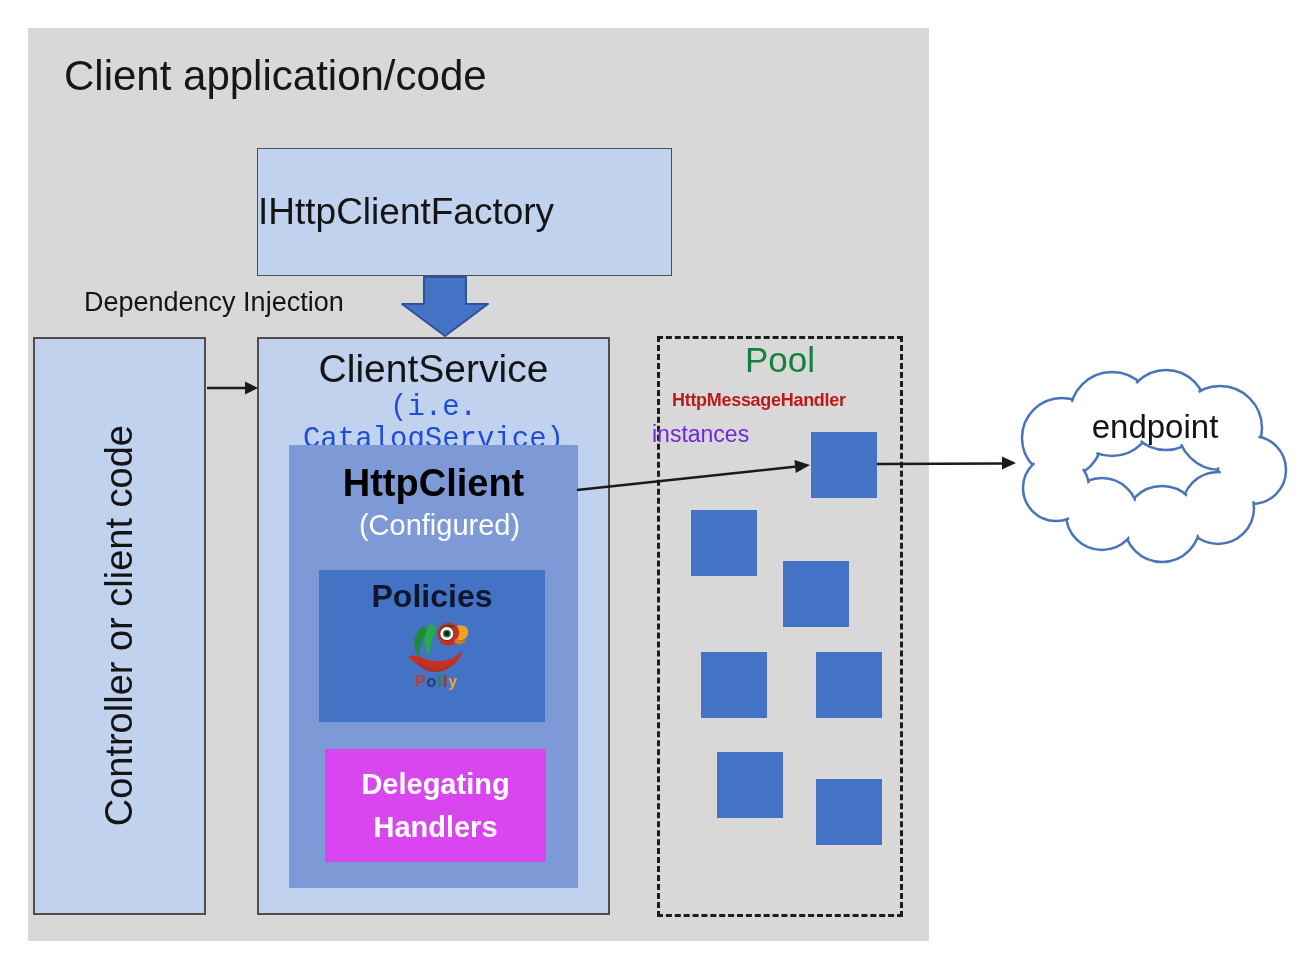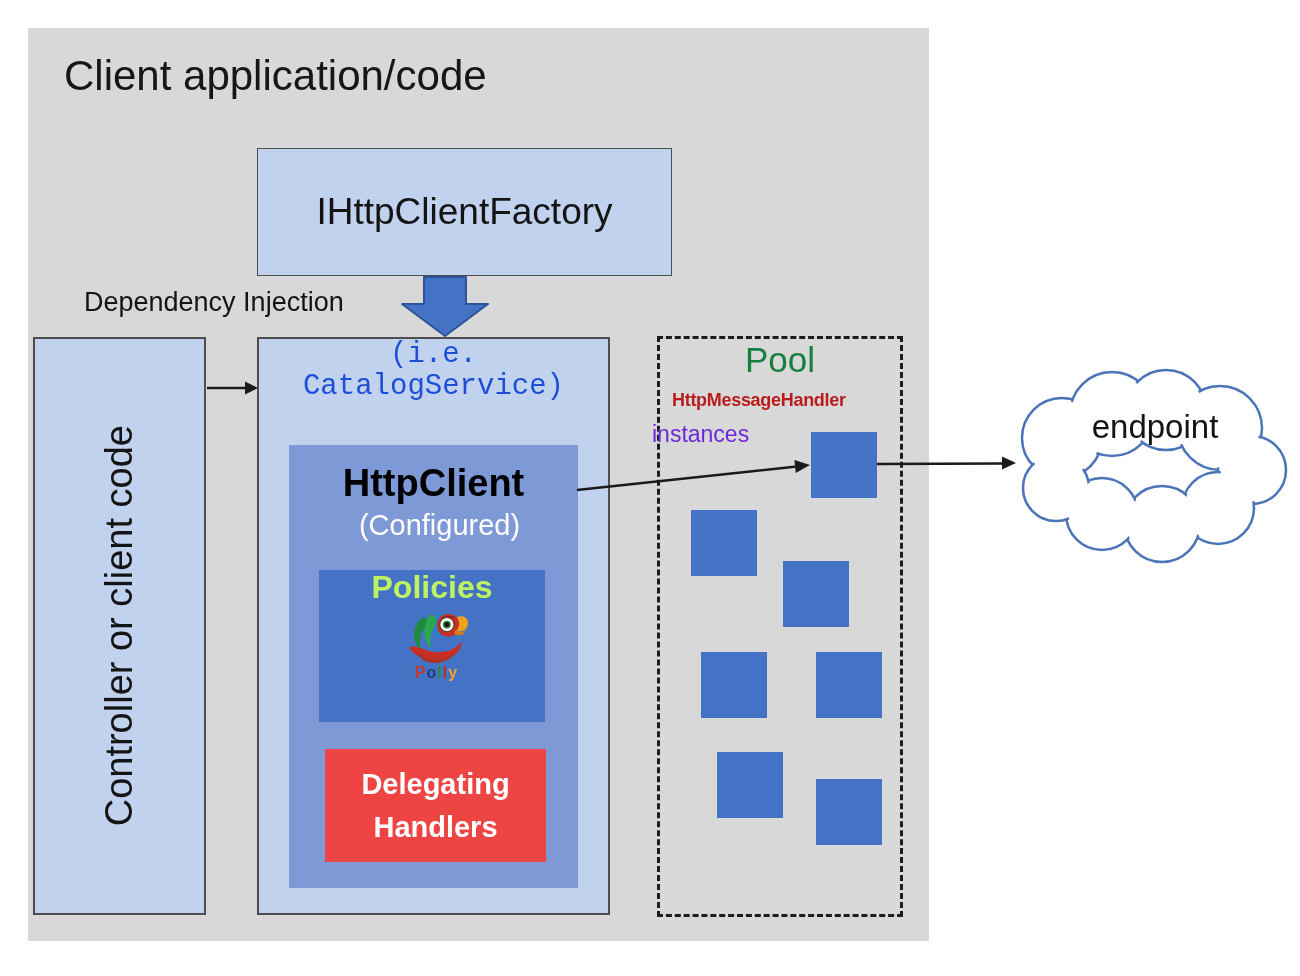--- a/index.html
+++ b/index.html
@@ -7,39 +7,39 @@
     width:1300px;height:976px;position:relative;background:#ffffff;
     font-family:"Liberation Sans",sans-serif;overflow:hidden;color:#111;
   }
   .abs{position:absolute;}
   
   .stage{left:28px;top:28px;width:901px;height:913px;background:#d8d8d8;}
   .main-title{left:64px;top:52px;font-size:42px;color:#161616;letter-spacing:0;}
   
   .light-box{background:#c1d2ee;border:2px solid #4e4e52;box-sizing:border-box;}
   .factory-box{left:257px;top:148px;width:415px;height:128px;border-width:1.5px;
-    display:flex;align-items:center;justify-content:center;}
+    display:flex;align-items:center;}
   .factory-box .lbl{font-size:37px;color:#141414;}
   .di-label{left:84px;top:287px;width:312px;font-size:27px;color:#141414;text-align:left;}
   .controller-box{left:33px;top:337px;width:173px;height:578px;
     display:flex;align-items:center;justify-content:center;}
   .vtext{writing-mode:vertical-rl;transform:rotate(180deg);font-size:38px;color:#141414;white-space:nowrap;}
   .service-box{left:257px;top:337px;width:353px;height:578px;text-align:center;}
   .service-title{margin-top:8px;font-size:39px;color:#141414;line-height:1.15;}
   .service-subtitle{font-size:29px;color:#1d4ed8;line-height:1.1;font-family:Liberation Mono, monospace;}
   .httpclient-box{left:30px;top:106px;width:289px;height:443px;background:#7d99d6;
     position:absolute;text-align:center;}
   .httpclient-title{margin-top:16px;font-size:38px;font-weight:bold;color:#000000;line-height:1.2;}
   .httpclient-subtitle{font-size:29px;color:#ffffff;line-height:1.3;margin-left:12px;}
   .policies-box{left:30px;top:125px;width:226px;height:152px;background:#4473c5;
     position:absolute;text-align:center;}
-  .policies-label{font-size:32px;font-weight:bold;color:#bef264;line-height:1.1;}
+  .policies-label{margin-top:9px;font-size:32px;font-weight:bold;color:#0f172a;line-height:1.1;}
   .polly{display:flex;flex-direction:column;align-items:center;margin-top:2px;padding-left:9px;}
   .polly-word{font-size:16px;font-weight:bold;line-height:1;letter-spacing:1px;margin-top:-4px;}
-  .delegating-box{left:36px;top:304px;width:221px;height:113px;background:#ef4444;
+  .delegating-box{left:36px;top:304px;width:221px;height:113px;background:#d946ef;
     position:absolute;display:flex;align-items:center;justify-content:center;}
   .delegating-label{font-size:29px;font-weight:bold;color:#ffffff;line-height:1.45;text-align:center;width:190px;}
   
   .pool-box{left:657px;top:336px;width:246px;height:581px;border:3px dashed #1c1c1c;box-sizing:border-box;}
   .pool-title{left:657px;top:340px;width:246px;text-align:center;font-size:35px;color:#15803d;}
   .pool-sub-bold{left:672px;top:390px;font-size:18px;font-weight:bold;color:#b91c1c;letter-spacing:-0.3px;}
   .pool-sub{left:652px;top:421px;font-size:23px;color:#6d28d9;}
   .hsq{width:66px;height:66px;background:#4473c5;position:absolute;}
   
   .cloud-label{left:1055px;top:401px;width:200px;text-align:center;font-size:33px;color:#141414;line-height:1.55;}
@@ -56,20 +56,21 @@
   <span class="lbl">IHttpClientFactory</span>
 </div>
 
 <div class="abs di-label">Dependency Injection</div>
 
 <div class="abs light-box controller-box">
   <span class="vtext">Controller or client code</span>
 </div>
 
 <div class="abs light-box service-box">
+  <div class="service-title">ClientService</div>
   <div class="service-subtitle">(i.e. CatalogService)</div>
 
   <div class="httpclient-box">
     <div class="httpclient-title">HttpClient</div>
     <div class="httpclient-subtitle">(Configured)</div>
 
     <div class="policies-box">
       <div class="policies-label">Policies</div>
       <div class="polly">
         <svg width="72" height="62" viewBox="0 0 100 88">

